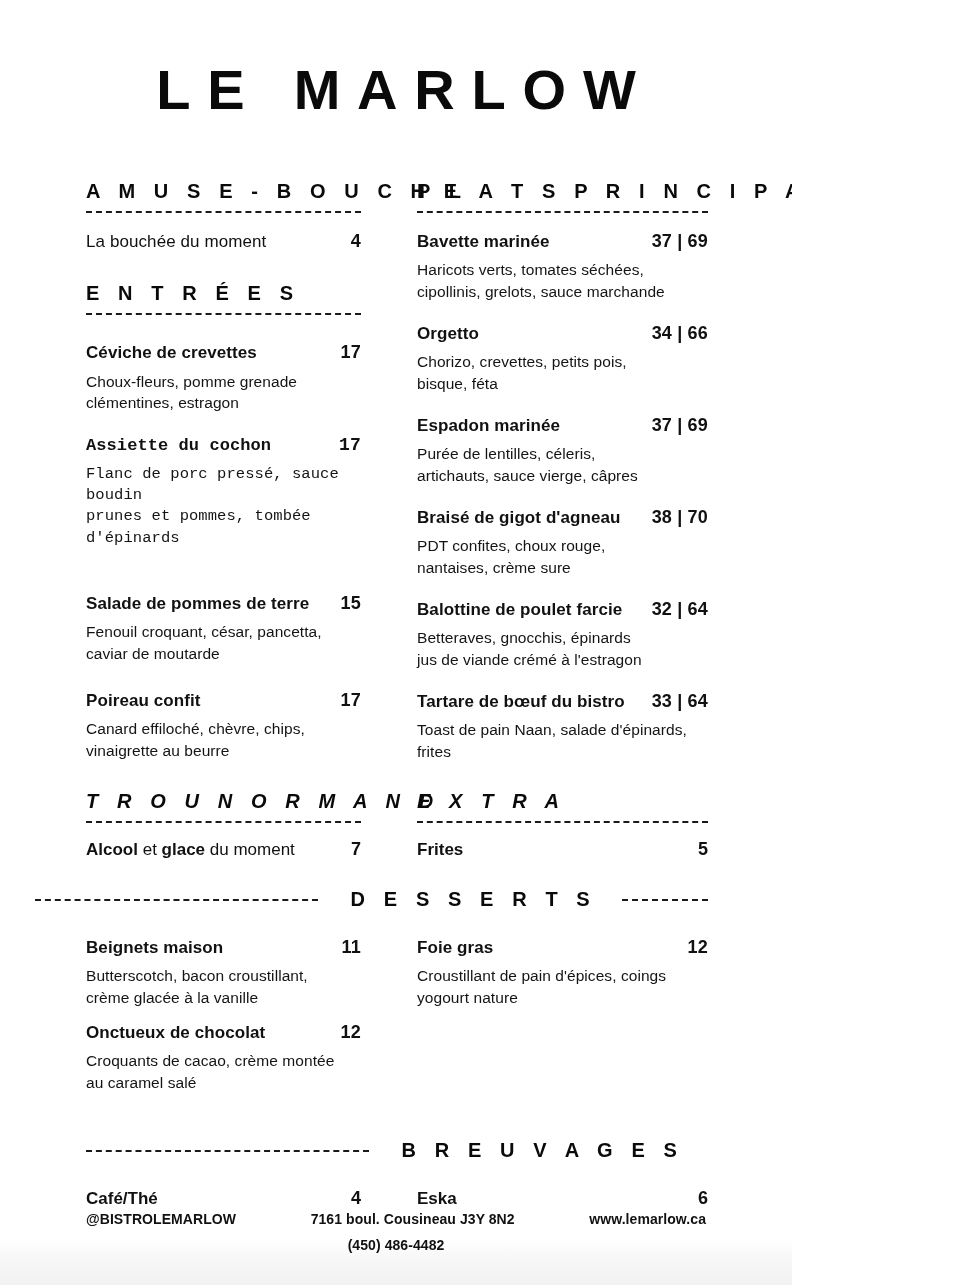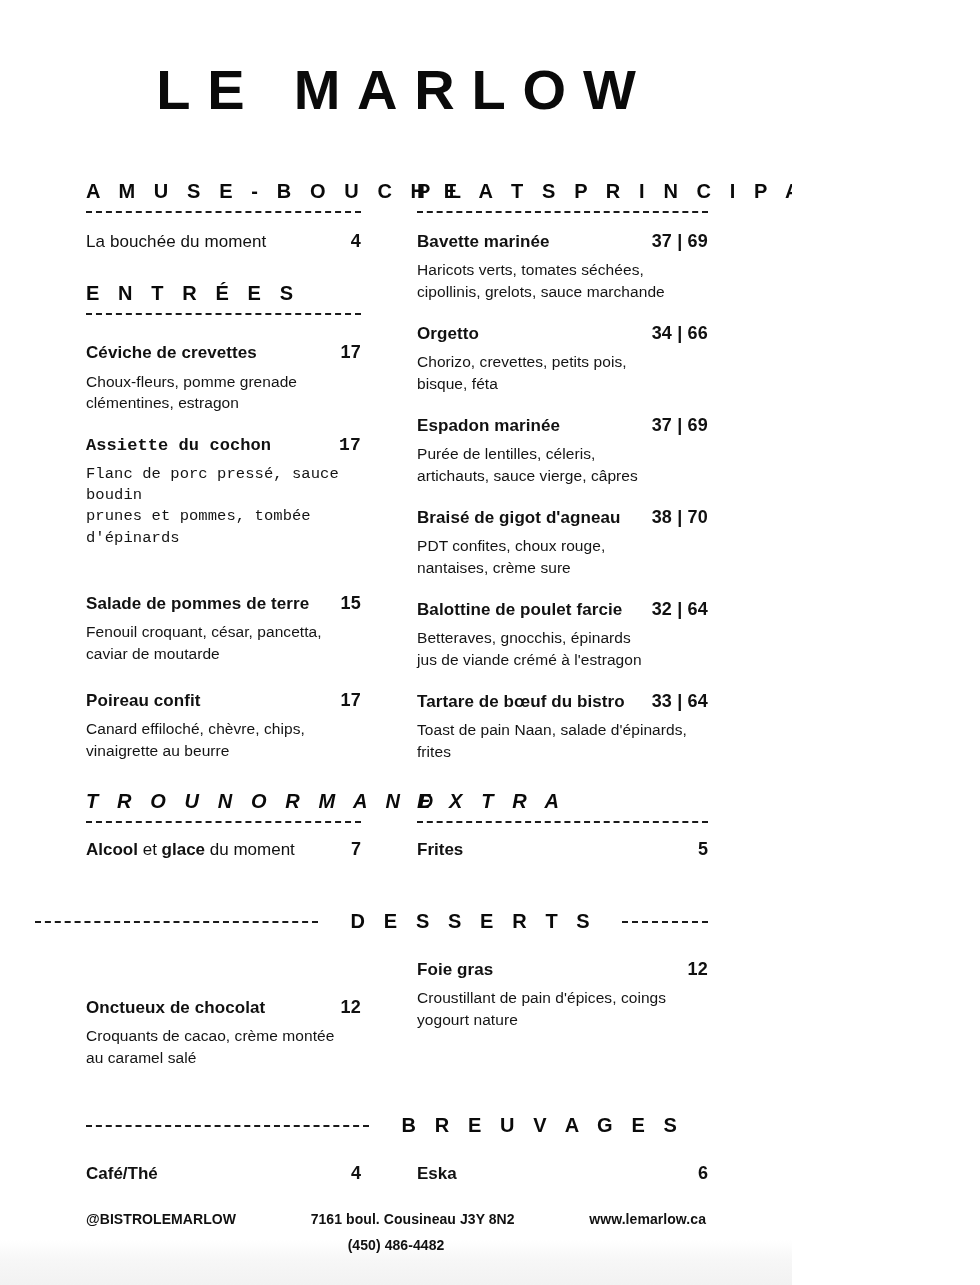--- a/index.html
+++ b/index.html
@@ -316,31 +316,41 @@
       </div>
     </div>
     <div class="col-right">
       <div class="simple-row">
         <div>Frites</div>
         <div class="p">5</div>
       </div>
     </div>
   </div>
 
-  <div class="center-head" style="margin-top:50px;padding-left:35px;">
+  <div class="center-head" style="margin-top:28px;padding-left:35px;">
     <div class="dash short"></div>
     <div class="label">D E S S E R T S</div>
     <div class="dash"></div>
   </div>
 
   <div class="band" style="margin-top:26px;">
     <div class="col-left">
 
-
-      <div class="item" style="margin-top:38px;">
+      <div class="item" style="margin-top:0;">
+        <div class="item-row">
+          <div class="item-name">Beignets maison</div>
+          <div class="item-price">11</div>
+        </div>
+        <div class="item-desc">
+          <span>Butterscotch, bacon croustillant,</span>
+          <span>crème glacée à la vanille</span>
+        </div>
+      </div>
+
+      <div class="item" style="margin-top:14px;">
         <div class="item-row">
           <div class="item-name">Onctueux de chocolat</div>
           <div class="item-price">12</div>
         </div>
         <div class="item-desc">
           <span>Croquants de cacao, crème montée</span>
           <span>au caramel salé</span>
         </div>
       </div>
 

